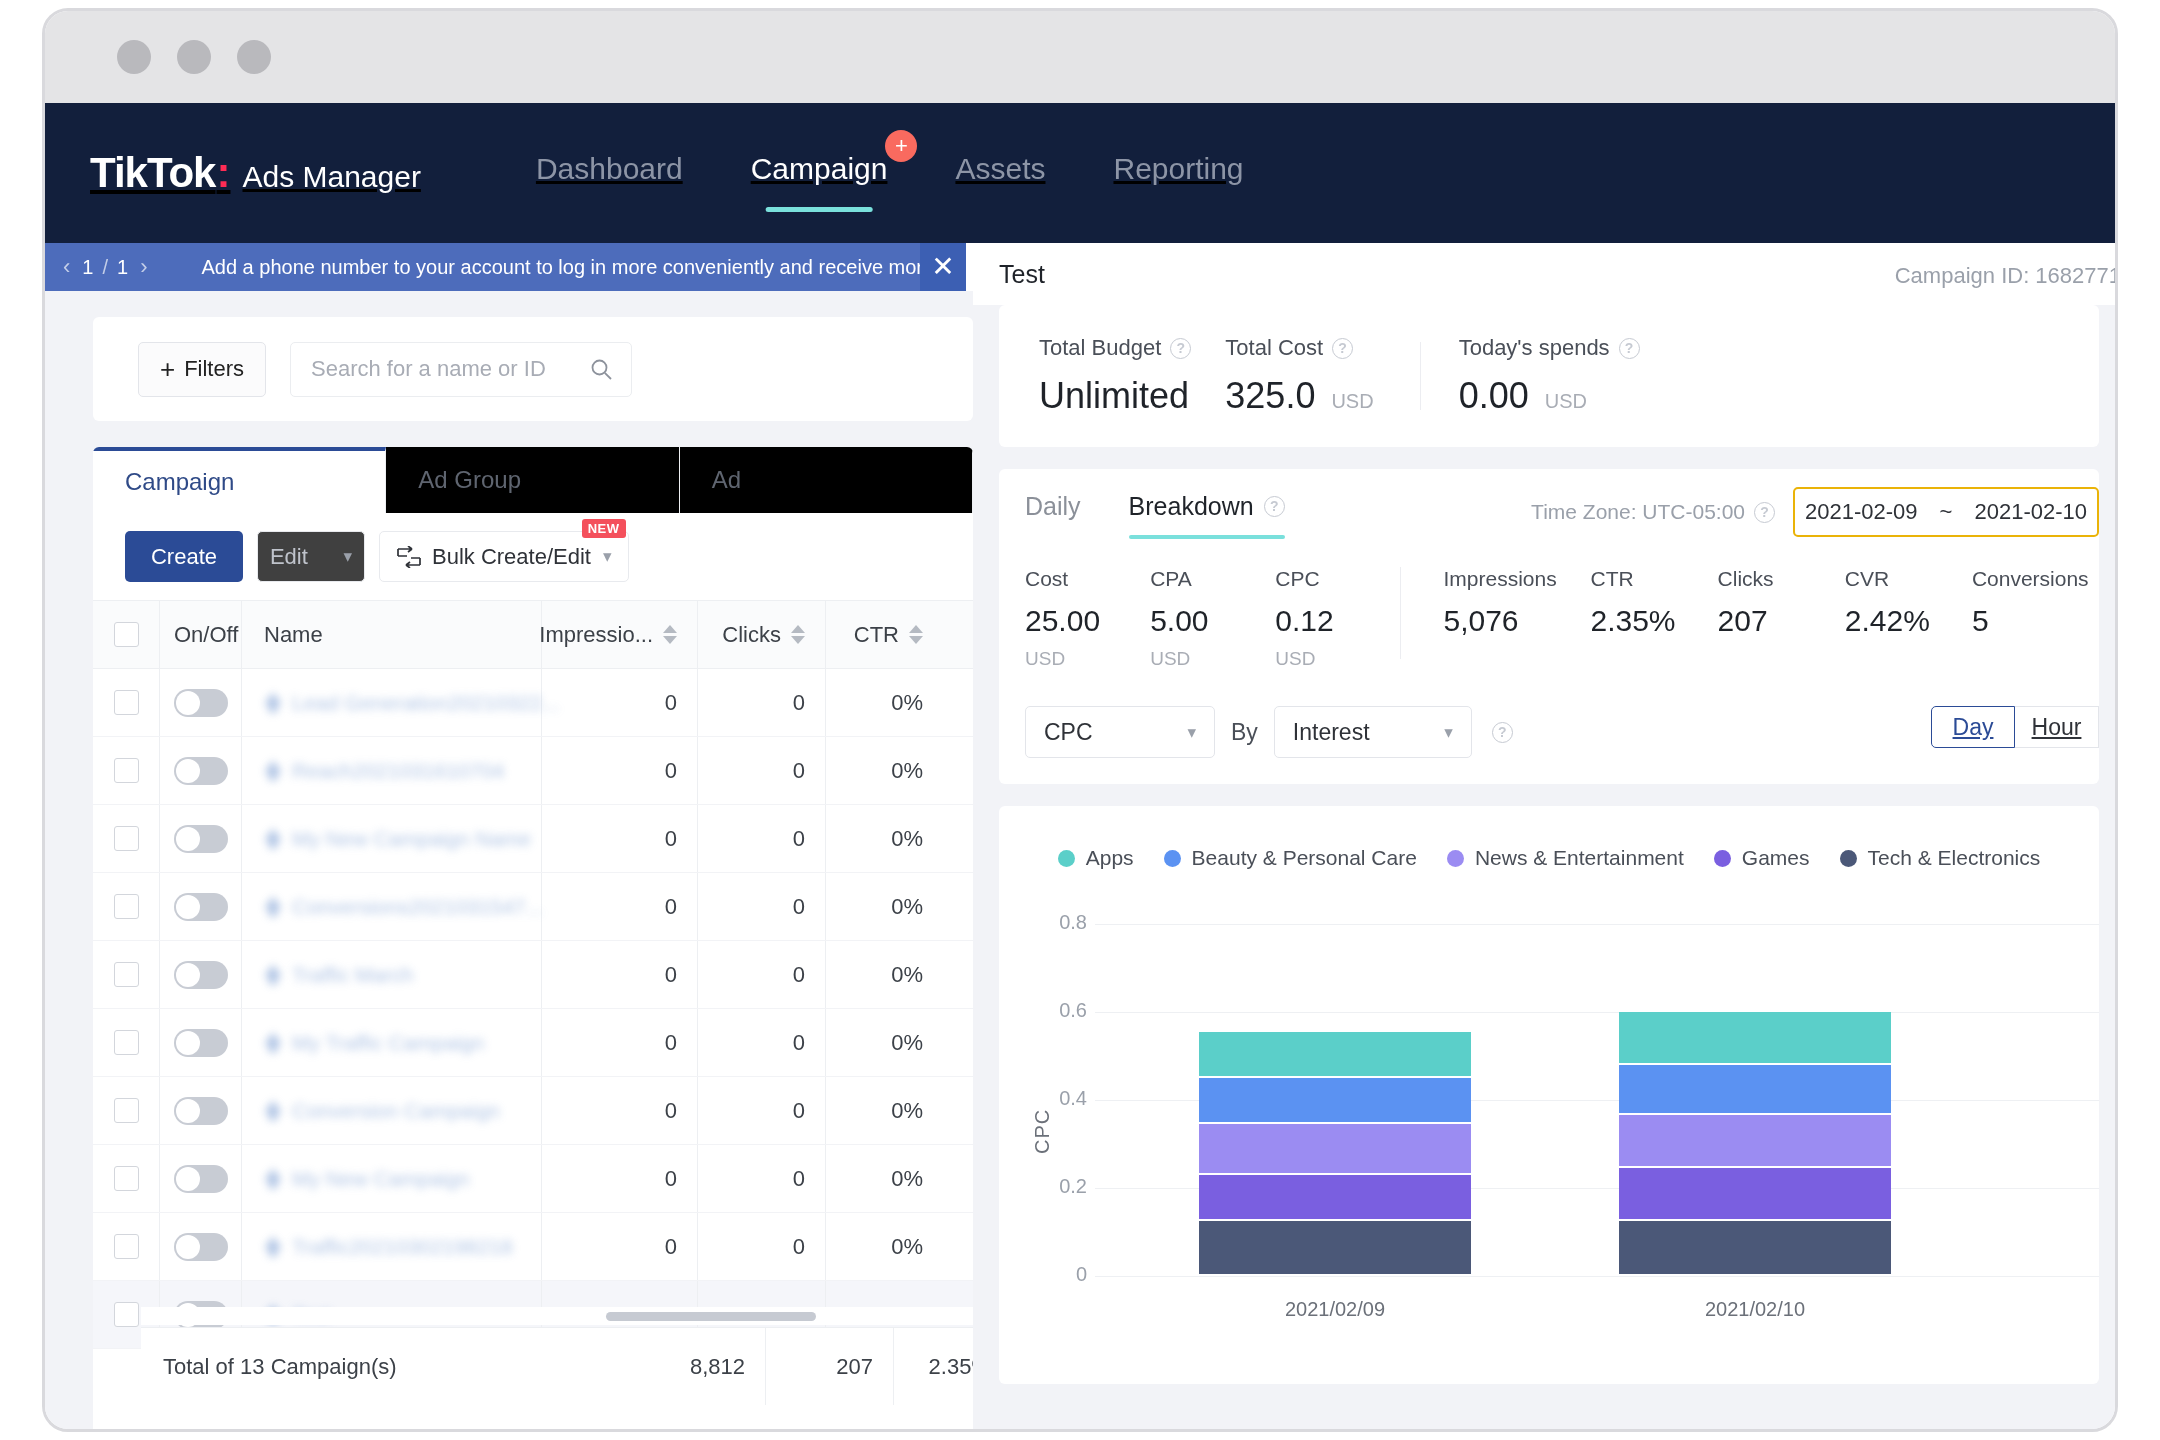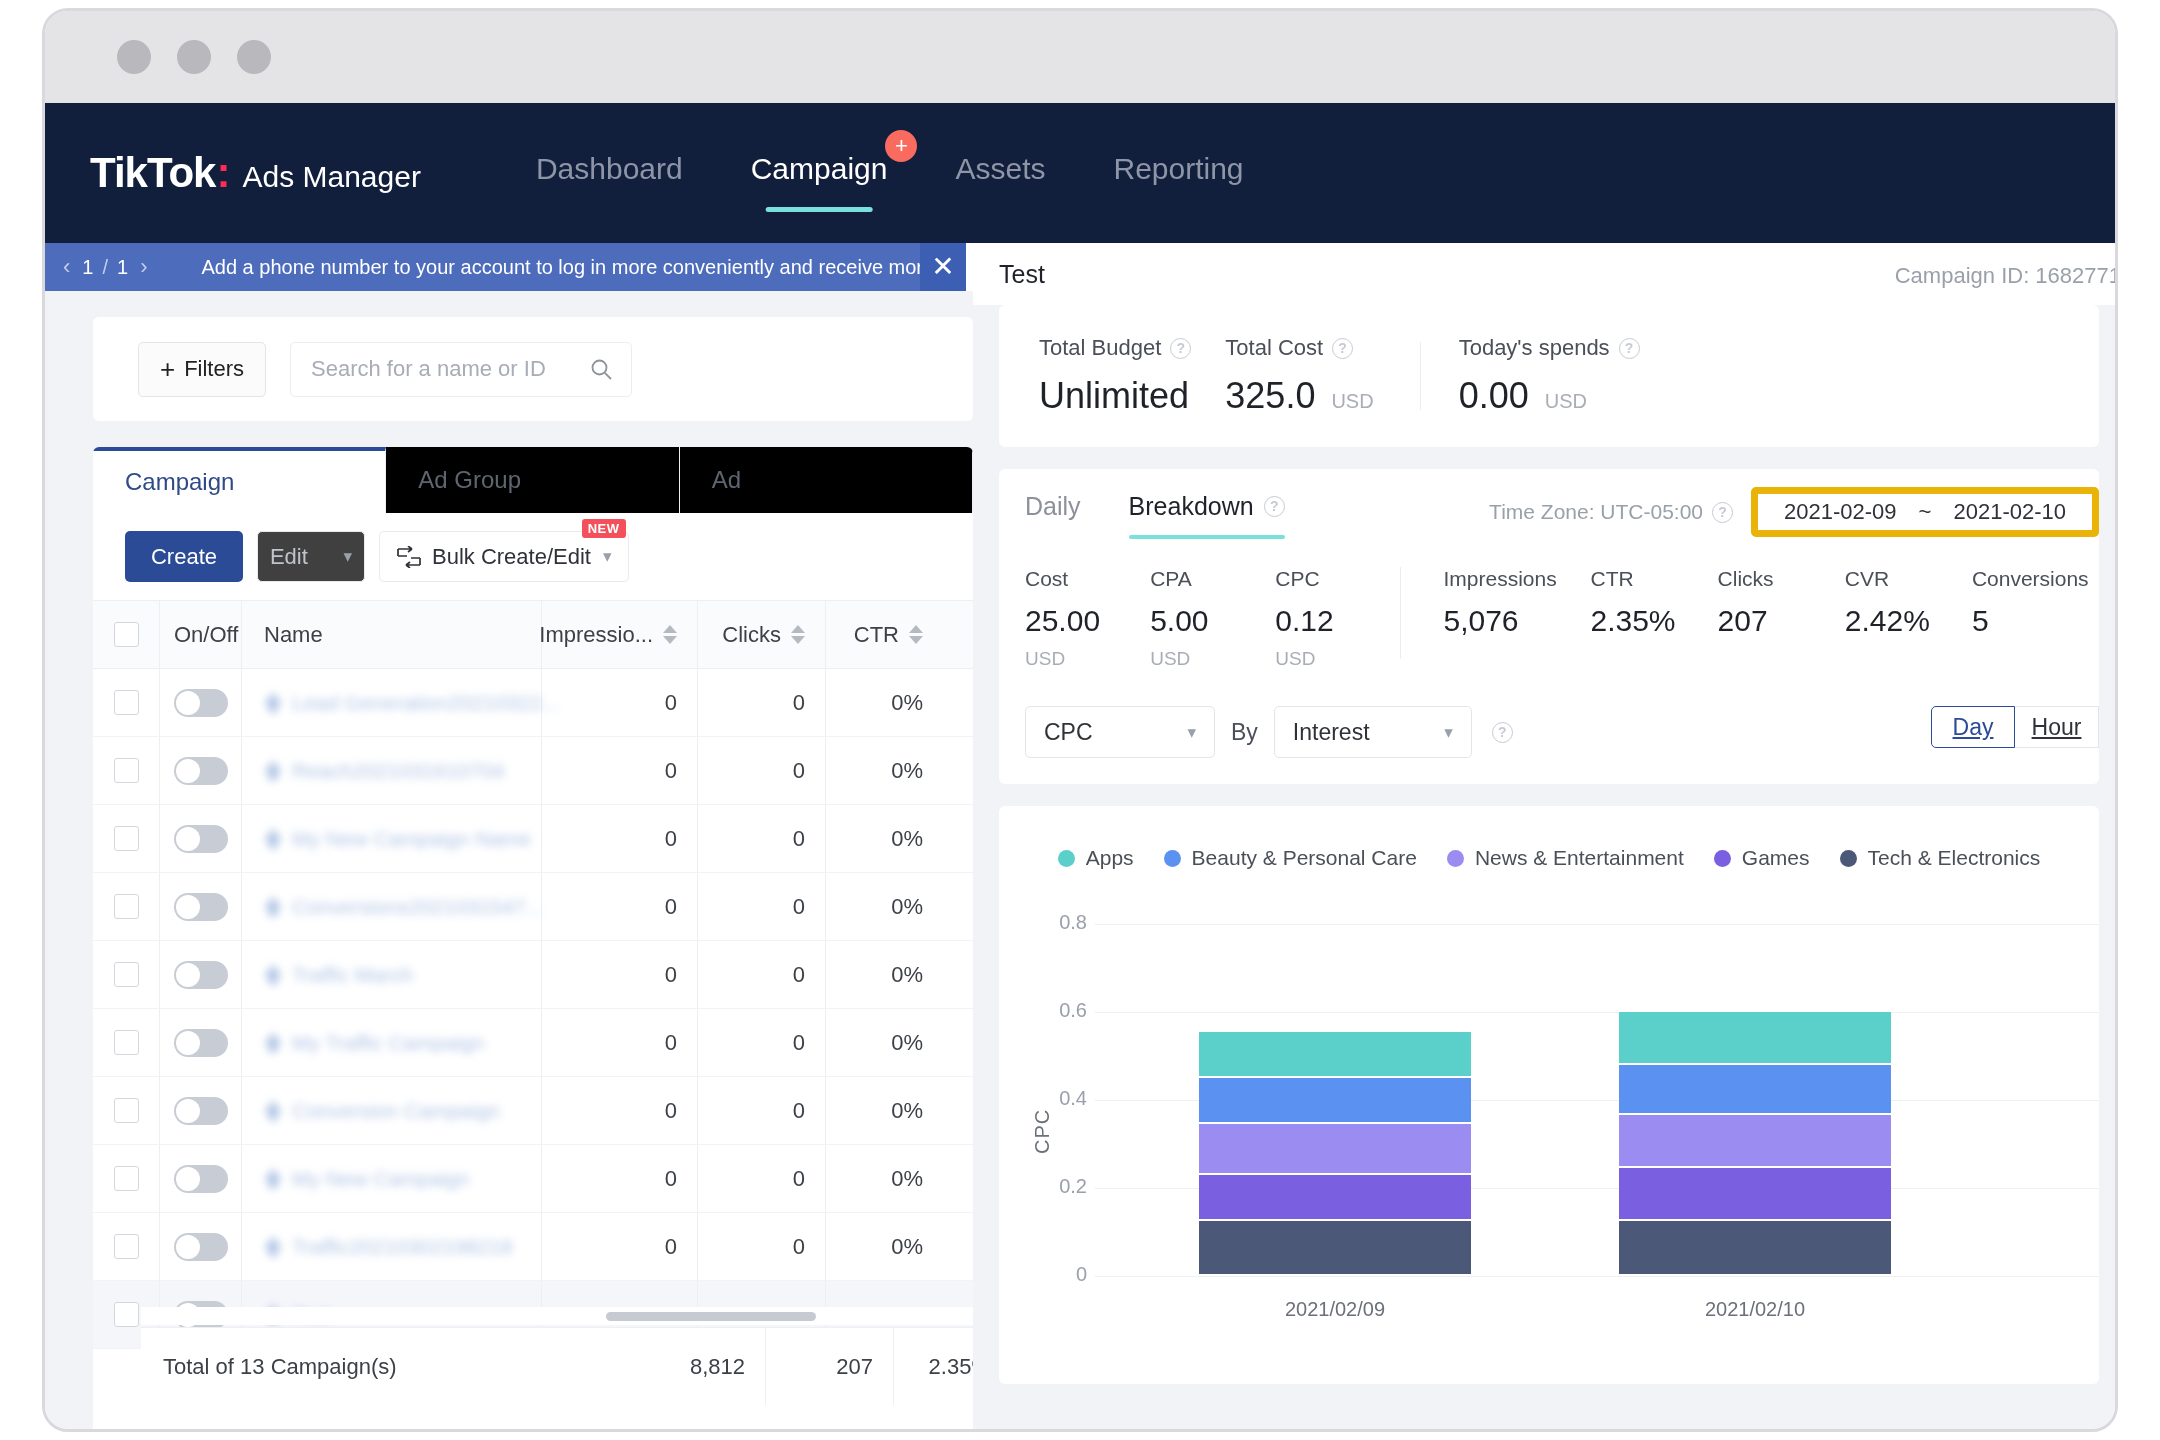--- a/index.html
+++ b/index.html
@@ -27,21 +27,21 @@
     display: flex; align-items: center;
   }
   .dot { width: 34px; height: 34px; border-radius: 50%; background: #b9b9bd; margin-left: 26px; }
   .dot:first-child { margin-left: 72px; }
 
   
   #topnav {
     position: absolute; left: 0; top: 92px;
     width: 100%; height: 140px;
     background: #121f3c;
-    display: flex; align-items: center;
+    display: flex; align-items: center; text-decoration: underline;
   }
   #brand { display: flex; align-items: baseline; margin-left: 45px; }
   #brand .tik {
     font-size: 42px; font-weight: bold; color: #ffffff;
     letter-spacing: -1px; position: relative;
   }
   #brand .colon { font-size: 42px; font-weight: bold; color: #fe2c55; margin-left: 1px; }
   #brand .am { font-size: 30px; color: #ffffff; margin-left: 12px; font-weight: 400; }
   #navlinks { display: flex; align-items: center; margin-left: 115px; height: 100%; }
   .navlink {
@@ -269,22 +269,22 @@
   .subtab.active { color: #1f2329; }
   .subtab.active::after {
     content: ""; position: absolute; left: 0; bottom: -8px;
     width: 100%; height: 4px; background: #7ae0dc; border-radius: 2px;
   }
   #tz-wrap {
     position: absolute; right: 0px; top: 18px; display: flex; align-items: center; margin-left: 24px;
   }
   #tz-label { font-size: 21px; color: #9aa0aa; display: flex; align-items: center; gap: 9px; }
   #date-range {
-    margin-left: 18px; height: 50px; border: 7px solid #eab308; border-radius: 5px;
-    display: flex; align-items: center; padding: 0 26px; gap: 22px;
+    margin-left: 18px; height: 50px; border: 2px solid #eab308; border-radius: 5px;
+    display: flex; align-items: center; padding: 0 10px; gap: 22px;
     font-size: 22px; color: #2f3238; background: #ffffff; cursor: pointer;
     white-space: nowrap;
   }
   #metrics-row {
     display: flex; align-items: flex-start; padding: 14px 0 0 26px;
   }
   .metric { min-width: 0; }
   .metric .lbl { font-size: 21px; color: #4a4f58; margin-bottom: 13px; white-space: nowrap; }
   .metric .val { font-size: 30px; color: #1f2329; margin-bottom: 10px; }
   .metric .unit { font-size: 19px; color: #a9adb5; }

